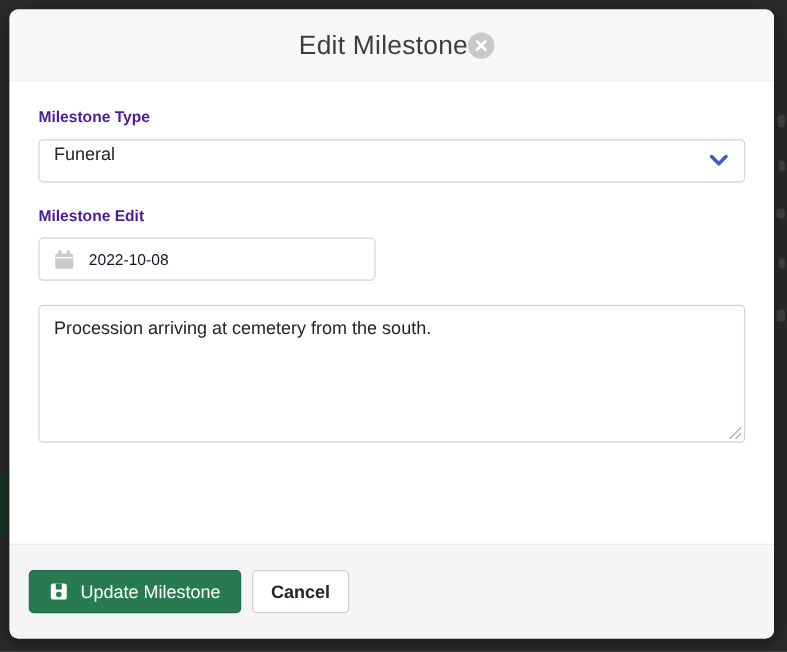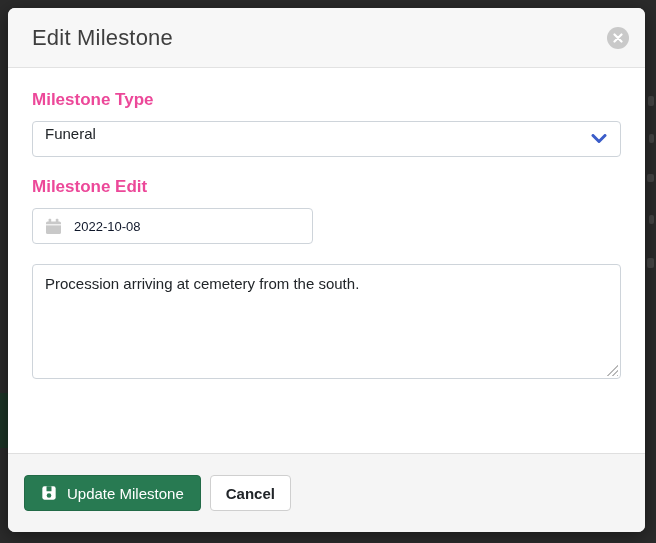--- a/index.html
+++ b/index.html
@@ -37,21 +37,21 @@
     flex-direction: column;
   }
   .modal-header {
     height: 60px;
     flex: 0 0 60px;
     background: #f7f7f7;
     border-bottom: 1px solid #e2e2e2;
     border-radius: 7px 7px 0 0;
     display: flex;
     align-items: center;
-    justify-content: space-between;
+    justify-content: center;
     padding: 0 16px 0 24px;
   }
   .modal-title {
     font-size: 22px;
     font-weight: 400;
     color: #3e3e3e;
     letter-spacing: 0.2px;
   }
   .close-btn {
     width: 22px; height: 22px;
@@ -68,23 +68,23 @@
     align-items: center;
     justify-content: center;
   }
   .modal-body {
     flex: 1 1 auto;
     background: #ffffff;
     padding: 22px 24px 0 24px;
   }
   .field-label {
     display: block;
-    font-size: 17px;
+    font-size: 13px;
     font-weight: 700;
-    color: #ec4899;
+    color: #4c1d95;
     margin-bottom: 11px;
   }
   .section { margin-bottom: 20px; }
   .select-wrap { position: relative; }
   .type-select {
     -webkit-appearance: none;
     appearance: none;
     width: 100%;
     height: 36px;
     border: 1px solid #ced4da;

